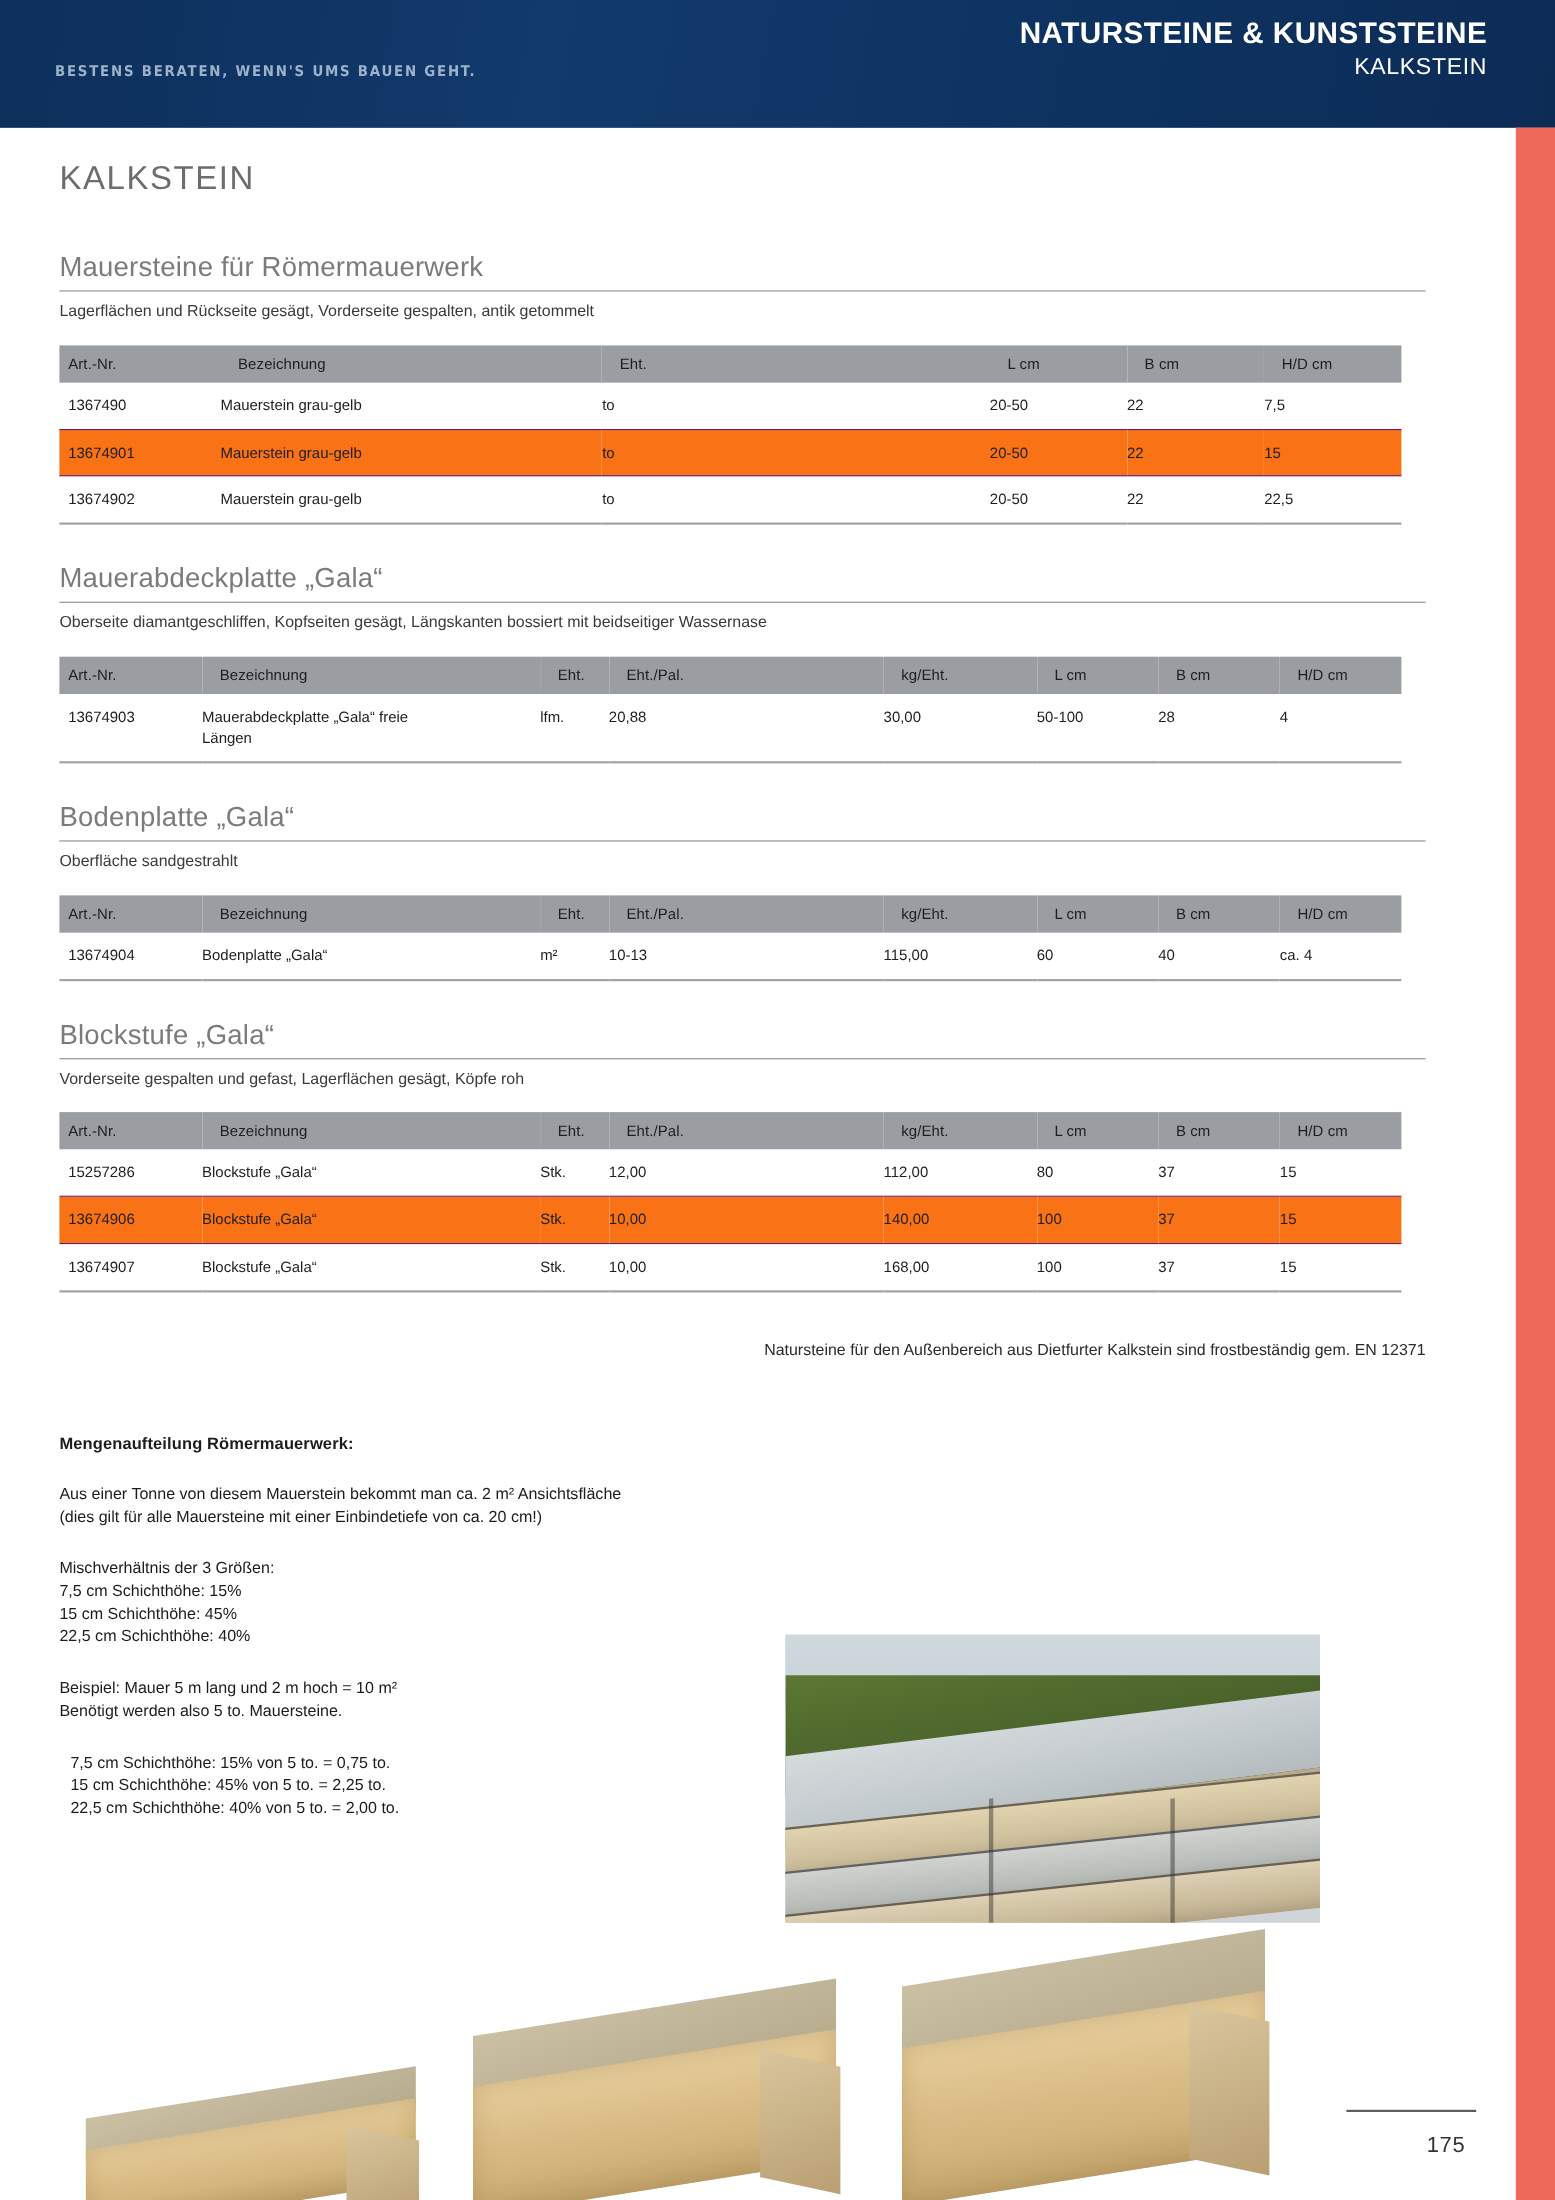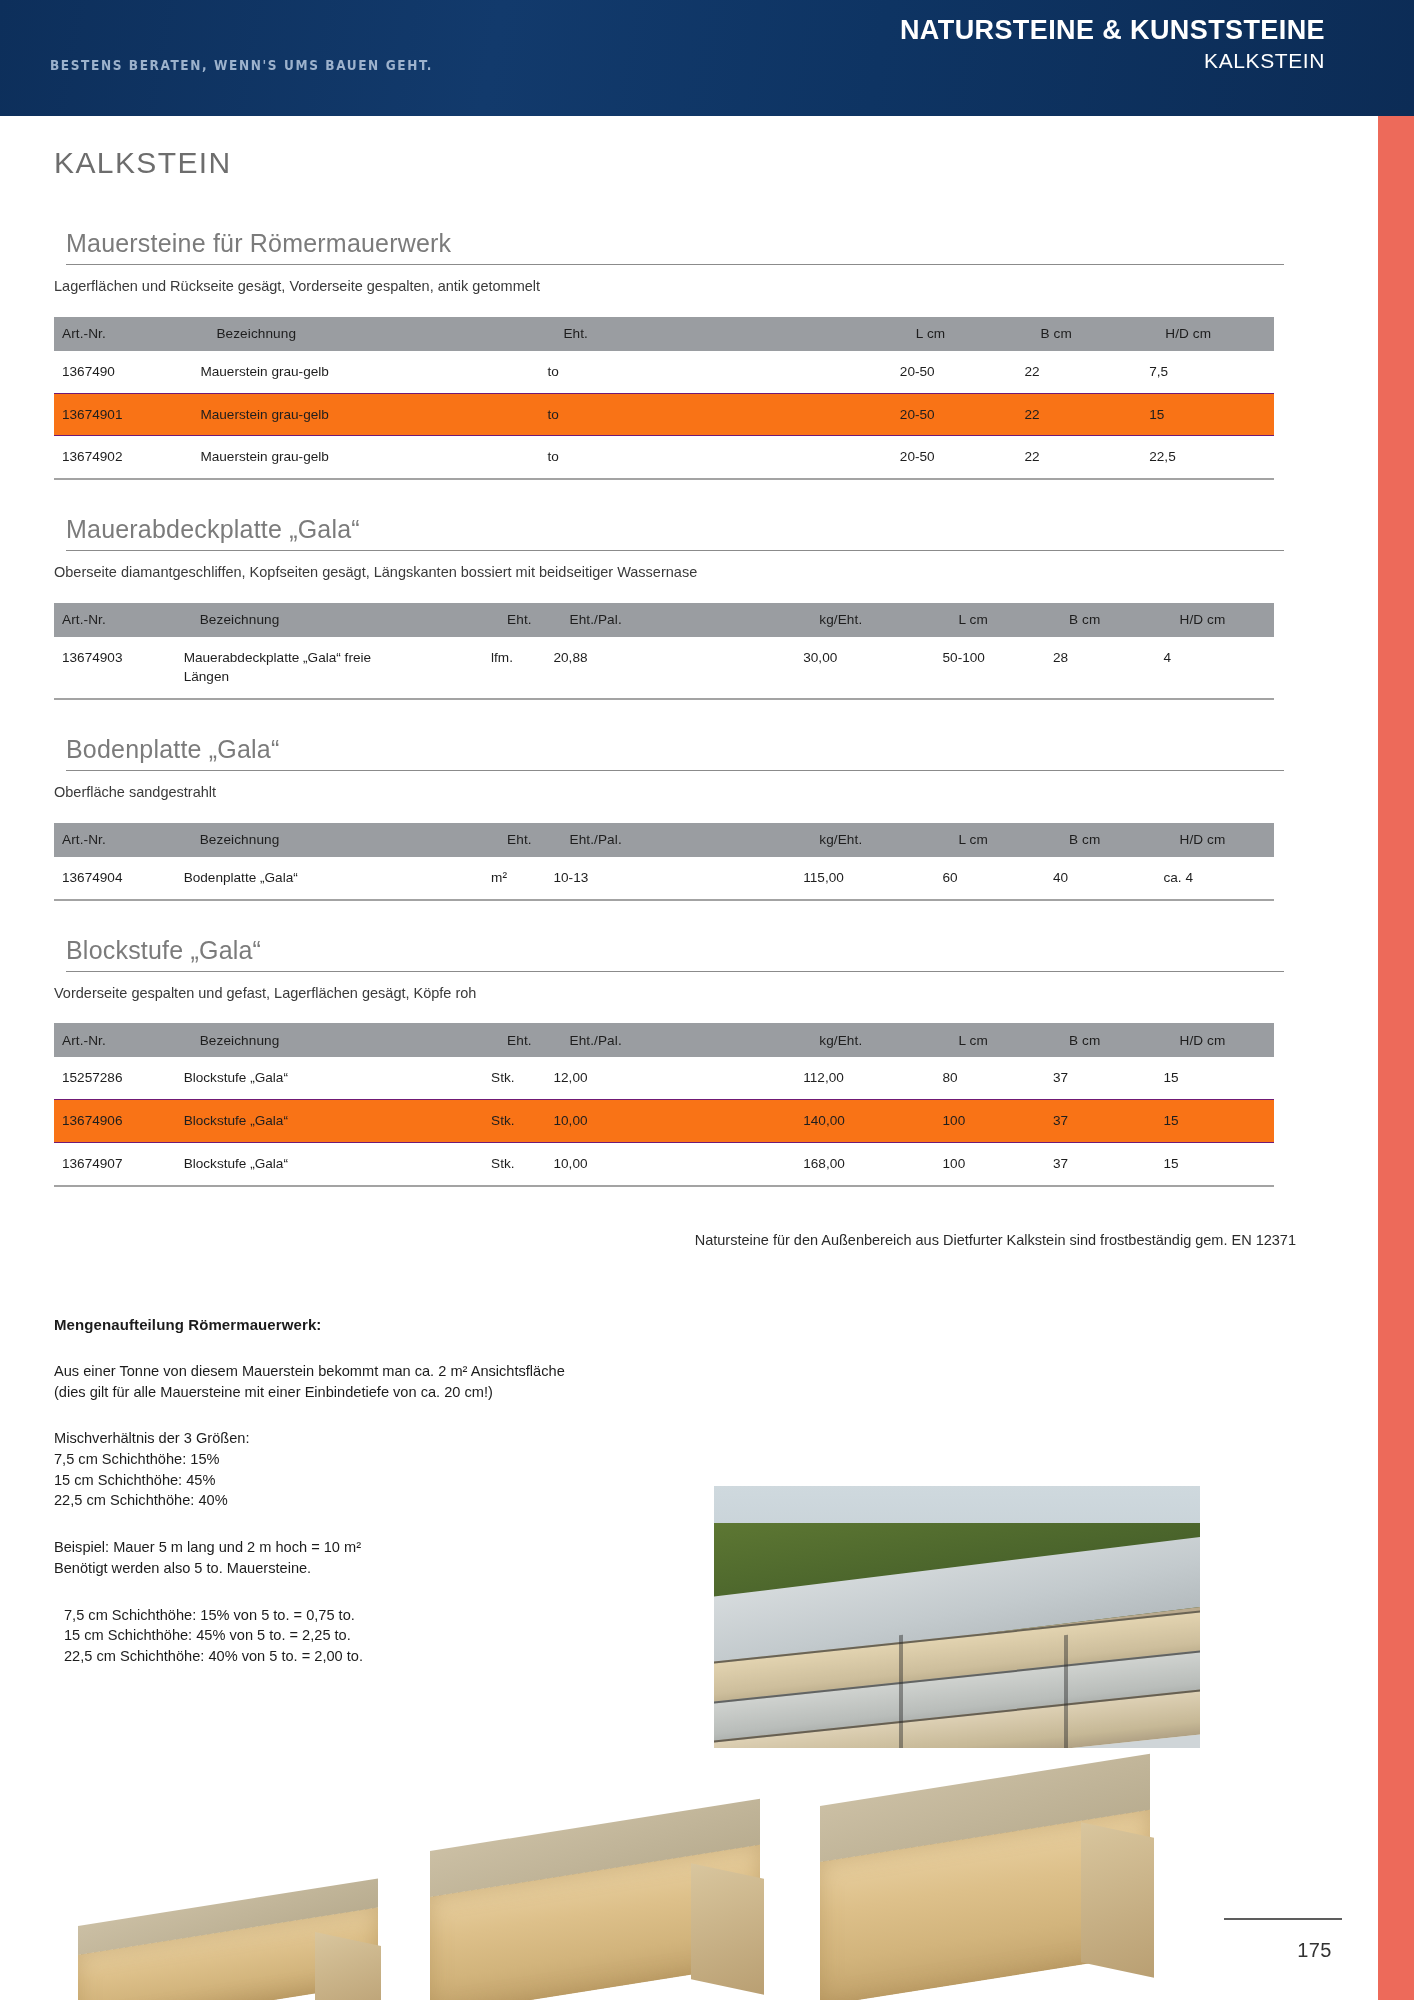--- a/index.html
+++ b/index.html
@@ -32,21 +32,21 @@
     font-size: 13.5px;
     letter-spacing: 1.6px;
     font-weight: 700;
     color: #a9bdd6;
     font-family: "DejaVu Sans Condensed", "Liberation Sans Narrow", "Liberation Sans", sans-serif;
     white-space: nowrap;
     opacity: .92;
   }
   .header-right {
     position: absolute;
-    right: 89px;
+    right: 62px;
     top: 15px;
     text-align: right;
     color: #ffffff;
   }
   .header-title {
     font-size: 27px;
     font-weight: 700;
     letter-spacing: .4px;
     line-height: 1.15;
     white-space: nowrap;
@@ -94,21 +94,21 @@
     margin: 0 0 48px 0;
   }
 
   
   .section { margin-bottom: 0; }
   .section-head {
     font-size: 25px;
     font-weight: 400;
     color: #7b7b7b;
     letter-spacing: .2px;
-    margin: 12px;
+    margin: 0;
     padding-bottom: 5px;
     border-bottom: 1.6px solid #8b8b8b;
     line-height: 1.25;
   }
   .section-sub {
     font-size: 14.5px;
     color: #3a3a3a;
     margin: 9px 0 0 0;
     line-height: 1.35;
   }

